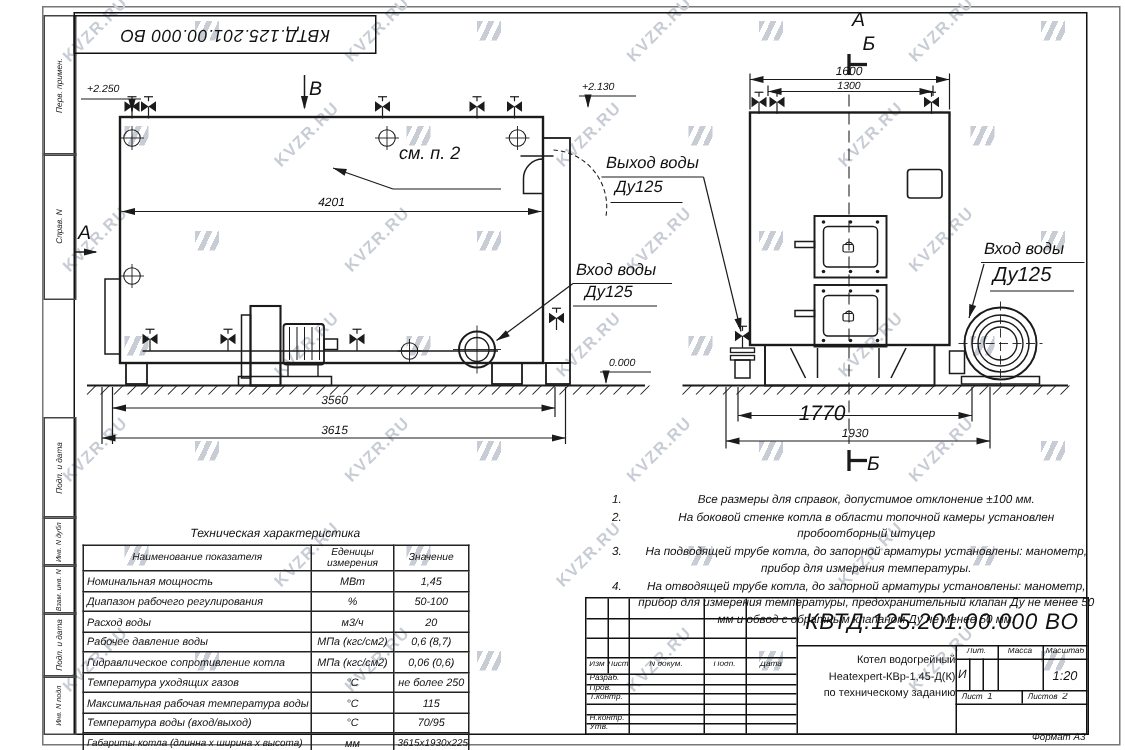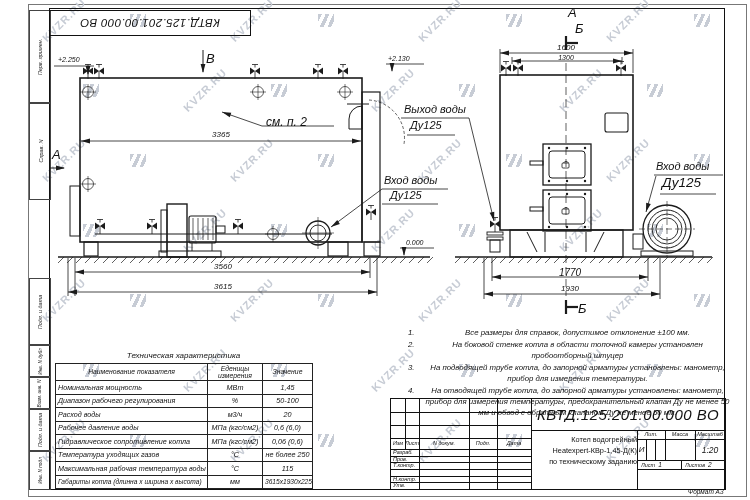--- a/index.html
+++ b/index.html
@@ -424,38 +424,38 @@
       <line x1="686" y1="257" x2="680" y2="263" stroke="#1b1b1b" stroke-width="0.7" fill="none"></line>
       <line x1="695" y1="257" x2="689" y2="263" stroke="#1b1b1b" stroke-width="0.7" fill="none"></line>
       <line x1="704" y1="257" x2="698" y2="263" stroke="#1b1b1b" stroke-width="0.7" fill="none"></line>
       <line x1="713" y1="257" x2="707" y2="263" stroke="#1b1b1b" stroke-width="0.7" fill="none"></line>
     </g>
 </svg>
 
 <div class="lbl" style="left:58px;top:56px;font-size:7px">+2.250</div>
 <div class="lbl" style="left:206px;top:52px;font-size:13px">В</div>
 <div class="lbl" style="left:52px;top:148px;font-size:13px">А</div>
-<div class="lbl ctr" style="left:266px;top:116px;font-size:12px">см. п. 2</div>
-<div class="lbl ctr" style="left:201px;top:131px;width:40px;font-size:8px">3365</div>
+<div class="lbl ctr" style="left:266px;top:96px;font-size:12px">см. п. 2</div>
+<div class="lbl ctr" style="left:201px;top:131px;width:40px;font-size:8px">4201</div>
 <div class="lbl" style="left:388px;top:55px;font-size:7px">+2.130</div>
 <div class="lbl" style="left:406px;top:239px;font-size:7px">0.000</div>
 <div class="lbl" style="left:384px;top:175px;font-size:11px">Вход воды</div>
 <div class="lbl" style="left:390px;top:190px;font-size:11px">Ду125</div>
 <div class="lbl ctr" style="left:203px;top:263px;width:40px;font-size:8px">3560</div>
 <div class="lbl ctr" style="left:203px;top:283px;width:40px;font-size:8px">3615</div>
 
 <div class="lbl" style="left:568px;top:6px;font-size:13px">А</div>
 <div class="lbl" style="left:575px;top:22px;font-size:13px">Б</div>
 <div class="lbl ctr" style="left:548px;top:44px;width:36px;font-size:8px">1600</div>
 <div class="lbl ctr" style="left:550px;top:54px;width:32px;font-size:7px">1300</div>
 <div class="lbl" style="left:404px;top:104px;font-size:11px">Выход воды</div>
 <div class="lbl" style="left:410px;top:120px;font-size:11px">Ду125</div>
 <div class="lbl" style="left:656px;top:161px;font-size:11px">Вход воды</div>
 <div class="lbl" style="left:662px;top:176px;font-size:13.5px">Ду125</div>
-<div class="lbl ctr" style="left:552px;top:268px;width:36px;font-size:10px">1770</div>
+<div class="lbl ctr" style="left:530px;top:268px;width:36px;font-size:14px">1770</div>
 <div class="lbl ctr" style="left:552px;top:285px;width:36px;font-size:8px">1930</div>
 <div class="lbl" style="left:578px;top:302px;font-size:13px">Б</div>
 
 <div id="notes">
   <div class="note">
       <span class="n">1.</span>
       <span class="t">Все размеры для справок, допустимое отклонение ±100 мм.</span>
     </div>
   <div class="note">
       <span class="n">2.</span>
@@ -496,36 +496,41 @@
           <td class="c">50-100</td>
         </tr>
     <tr>
           <td>Расход воды</td>
           <td class="c">м3/ч</td>
           <td class="c">20</td>
         </tr>
     <tr>
           <td>Рабочее давление воды</td>
           <td class="c">МПа (кгс/см2)</td>
-          <td class="c">0,6 (6,0)</td>
+          <td class="c">0,6 (8,7)</td>
         </tr>
     <tr>
           <td>Гидравлическое сопротивление котла</td>
           <td class="c">МПа (кгс/см2)</td>
           <td class="c">0,06 (0,6)</td>
         </tr>
     <tr>
           <td>Температура уходящих газов</td>
           <td class="c">°С</td>
           <td class="c">не более 250</td>
         </tr>
     <tr>
           <td>Максимальная рабочая температура воды</td>
           <td class="c">°С</td>
           <td class="c">115</td>
+        </tr>
+    <tr>
+          <td>Температура воды (вход/выход)</td>
+          <td class="c">°С</td>
+          <td class="c">70/95</td>
         </tr>
     <tr>
           <td style="font-size:6.6px">Габариты котла (длинна х ширина х высота)</td>
           <td class="c">мм</td>
           <td class="c" style="font-size:6.6px">3615х1930х2250</td>
         </tr>
   </tbody>
     </table>
 </div>
 

